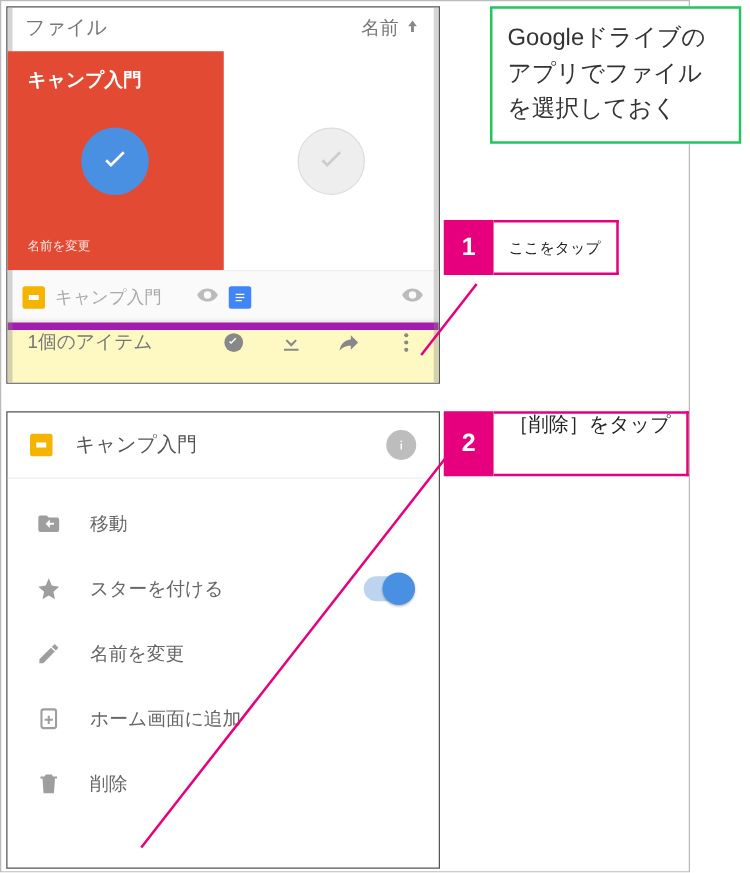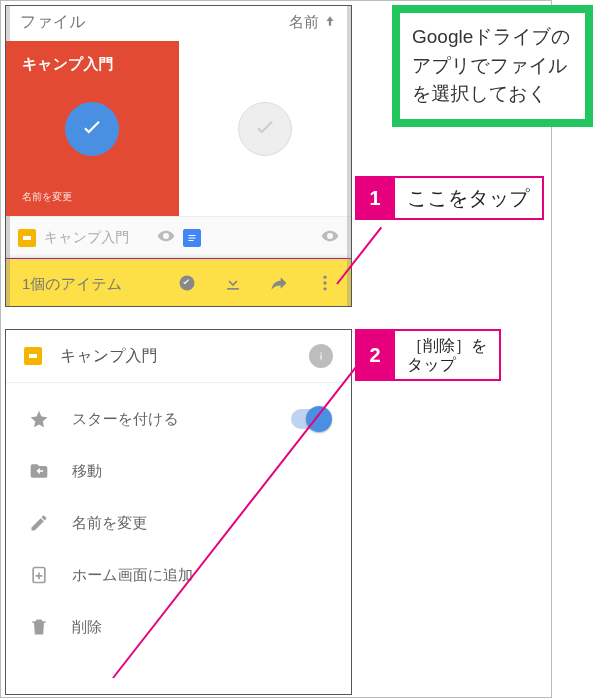--- a/index.html
+++ b/index.html
@@ -51,21 +51,21 @@
     display:flex; align-items:center; height:42px; padding:0 12px; background:#fafafa; border-top:1px solid #eee;
     font-size:14px; color:#aaa; gap:8px;
   }
   .file-row .half{ flex:1; display:flex; align-items:center; gap:8px;}
   .docicon{ width:18px; height:18px; display:inline-flex; align-items:center; justify-content:center; border-radius:2px;}
   .docicon.slides{ background:#f5b400;}
   .docicon.docs{ background:#4285f4;}
   .docicon svg{width:12px;height:12px;}
   .eye{ color:#bbb; }
   .bottom-bar{
-    display:flex; align-items:center; height:52px; padding:0 16px; background:#fde047; border-top:1px solid #a21caf;
+    display:flex; align-items:flex-start; height:52px; padding:0 16px; background:#fef9c3; border-top:6px solid #a21caf;
     font-size:15px; color:#777; justify-content:space-between;
     box-shadow: 0 -1px 4px rgba(0,0,0,.12);
   }
   .bottom-bar .icons{ display:flex; gap:26px; align-items:center; color:#888;}
   .bottom-bar .icons svg{ width:20px; height:20px;}
   .side-strip{position:absolute; left:0; top:0; bottom:0; width:4px; background:#888; opacity:.35;}
   .side-strip-r{position:absolute; right:0; top:0; bottom:0; width:4px; background:#888; opacity:.35;}
 
   
   .p2-title{
@@ -80,33 +80,33 @@
     padding:16px 22px; font-size:15px; color:#666;
   }
   .menu-item .icn{ width:22px; display:flex; justify-content:center; color:#9e9e9e;}
   .menu-item .icn svg{ width:20px; height:20px;}
   .toggle{ margin-left:auto; width:38px; height:20px; border-radius:10px; background:#bcd4f0; position:relative;}
   .toggle::after{content:""; position:absolute; right:-3px; top:-3px; width:26px; height:26px; border-radius:50%; background:#4a90e2; box-shadow:0 1px 2px rgba(0,0,0,.3);}
   .info-badge{ width:24px;height:24px;border-radius:50%;background:#bdbdbd;display:flex;align-items:center;justify-content:center;color:#fff;}
 
   
   .callout{
-    position:absolute; border:8px solid #22c55e; background:#fff;
+    position:absolute; border:2px solid #22c55e; background:#fff;
     padding:10px 12px; font-size: 19px; line-height:1.5; color:#333;
   }
   .callout.c0{ left:391px; top:4px; width:201px;}
   .callout.c2{ left:391px; top:418px; width:201px;}
   .step{
     position:absolute; display:flex; align-items:stretch; height:44px;
   }
   .step .num{ background:#e6007e; color:#fff; font-size:20px; font-weight:bold; width:40px; display:flex; align-items:center; justify-content:center;}
-  .step .txt{ border:2px solid #e6007e; border-left:none; background:#fff; padding: 0 12px; display:flex; align-items:center; font-size:20px; color:#222;}
+  .step .txt{ border:2px solid #e6007e; border-left:none; background:#fff; padding: 0 12px; display:flex; align-items:center; font-size:12px; color:#222;}
   .step.s1{ left:354px; top:175px; }
   .step.s2{ left:354px; top:328px; }
-  .step.s2 .txt{ flex-direction:column; align-items:flex-start; justify-content:center; font-size:16px; line-height:1.2; height:52px;}
+  .step.s2 .txt{ flex-direction:row; align-items:flex-start; justify-content:center; font-size:16px; line-height:1.2; height:52px;}
   .step.s2{ height:52px;}
   .step.s2 .num{height:52px;}
 
   
   .line{ position:absolute; background:#e6007e; height:2px; transform-origin:left center;}
 </style>
 </head>
 <body>
 <div class="outer">
 
@@ -222,34 +222,34 @@
           </svg>
     </span>
   </div>
   <div class="p2-divider"></div>
 
   <div class="menu-list">
 
     <div class="menu-item">
       <span class="icn">
         <svg viewBox="0 0 24 24">
+              <path fill="#9e9e9e" d="M10 4H4a2 2 0 00-2 2v12a2 2 0 002 2h16a2 2 0 002-2V8a2 2 0 00-2-2h-8l-2-2zm3 12l-4-4 4-4v3h4v2h-4v3z"></path>
+            </svg>
+      </span>
+      <span>移動</span>
+    </div>
+
+    <div class="menu-item">
+      <span class="icn">
+        <svg viewBox="0 0 24 24">
               <path fill="#9e9e9e" d="M12 2l2.9 6.9L22 10l-5.5 4.9L18 22l-6-3.5L6 22l1.5-7.1L2 10l7.1-1.1z"></path>
             </svg>
       </span>
       <span>スターを付ける</span>
       <span class="toggle"></span>
-    </div>
-
-    <div class="menu-item">
-      <span class="icn">
-        <svg viewBox="0 0 24 24">
-              <path fill="#9e9e9e" d="M10 4H4a2 2 0 00-2 2v12a2 2 0 002 2h16a2 2 0 002-2V8a2 2 0 00-2-2h-8l-2-2zm3 12l-4-4 4-4v3h4v2h-4v3z"></path>
-            </svg>
-      </span>
-      <span>移動</span>
     </div>
 
     <div class="menu-item">
       <span class="icn">
         <svg viewBox="0 0 24 24">
               <path fill="#9e9e9e" d="M3 17.25V21h3.75L17.8 9.94l-3.75-3.75L3 17.25zM20.7 7.04a1 1 0 000-1.41l-2.34-2.34a1 1 0 00-1.41 0L15 5.24l3.75 3.75 1.95-1.95z"></path>
             </svg>
       </span>
       <span>名前を変更</span>
     </div>

